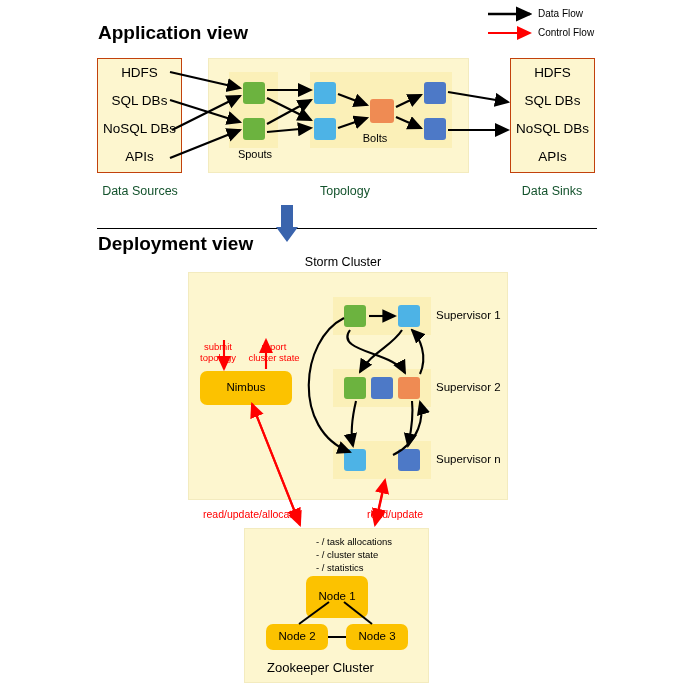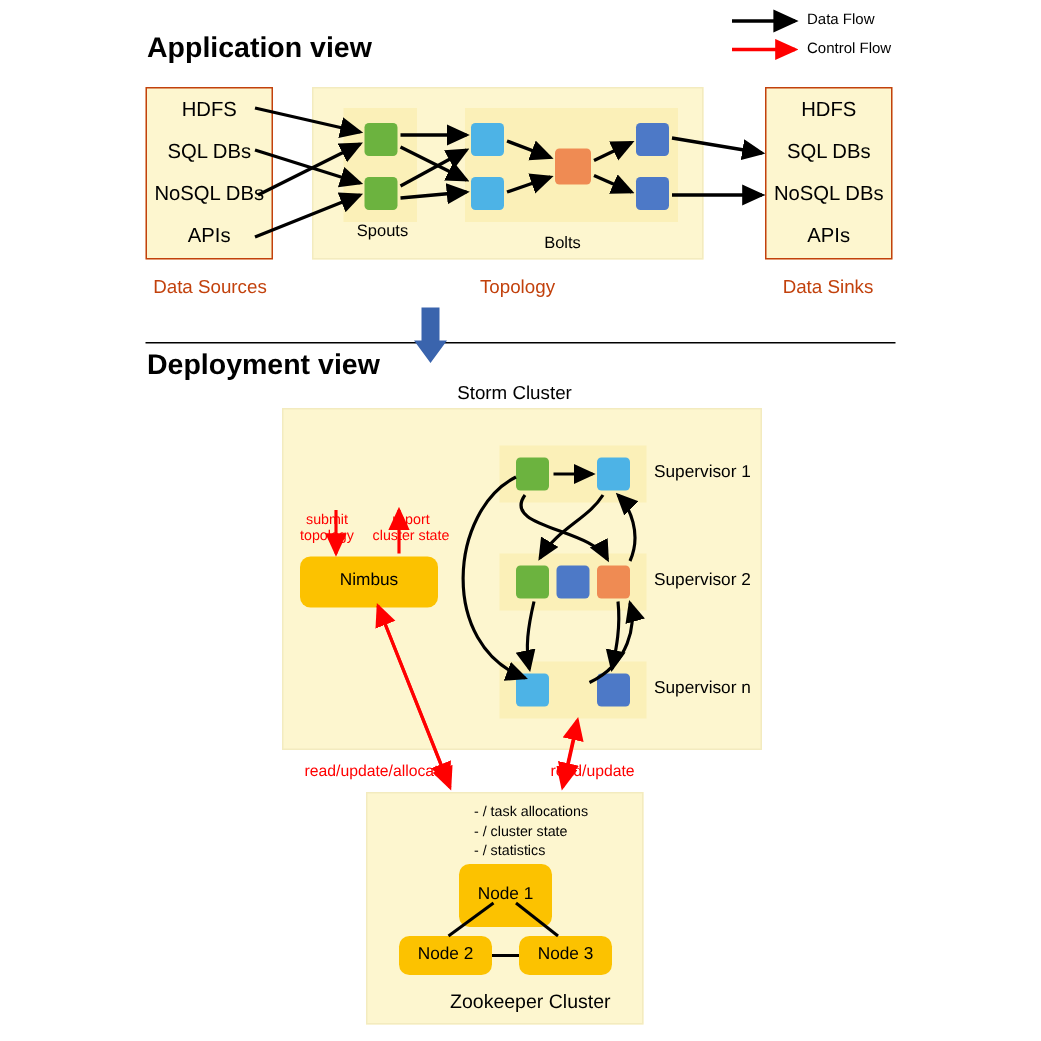--- a/index.html
+++ b/index.html
@@ -55,21 +55,21 @@
     justify-content: space-around;
     align-items: center;
   }
   .io-item {
     font-size: 13.5px;
     color: #000;
     line-height: 1.1;
   }
   .caption {
     font-size: 12.5px;
-    color: #c2410c;
+    color: #14532d;
     text-align: center;
     white-space: nowrap;
   }
   .sub-caption {
     font-size: 11px;
     color: #000;
     text-align: center;
     white-space: nowrap;
   }
 
@@ -179,21 +179,21 @@
 
   <div class="abs node n-green" style="left:243px; top:82px; width:22px; height:22px;"></div>
   <div class="abs node n-green" style="left:243px; top:118px; width:22px; height:22px;"></div>
   <div class="abs sub-caption" style="left:220px; top:148px; width:70px;">Spouts</div>
 
   <div class="abs node n-blue" style="left:314px; top:82px; width:22px; height:22px;"></div>
   <div class="abs node n-blue" style="left:314px; top:118px; width:22px; height:22px;"></div>
   <div class="abs node n-orange" style="left:370px; top:99px; width:24px; height:24px;"></div>
   <div class="abs node n-dblue" style="left:424px; top:82px; width:22px; height:22px;"></div>
   <div class="abs node n-dblue" style="left:424px; top:118px; width:22px; height:22px;"></div>
-  <div class="abs sub-caption" style="left:345px; top:156px; width:60px;">Bolts</div>
+  <div class="abs sub-caption" style="left:345px; top:132px; width:60px;">Bolts</div>
 
   <div class="abs caption" style="left:285px; top:184px; width:120px;">Topology</div>
 
   <div class="abs io-box" style="left:510px; top:58px; width:85px; height:115px;">
     <div class="io-item">HDFS</div>
     <div class="io-item">SQL DBs</div>
     <div class="io-item">NoSQL DBs</div>
     <div class="io-item">APIs</div>
   </div>
   <div class="abs caption" style="left:492px; top:184px; width:120px;">Data Sinks</div>
@@ -321,15 +321,15 @@
   <div class="abs ybox" style="left:346px; top:624px; width:62px; height:26px;">Node 3</div>
 
   <svg class="abs" style="left:244px; top:528px;" width="185" height="155">
     <g stroke="#000" stroke-width="2" fill="none">
       <line x1="85" y1="74" x2="55" y2="96"></line>
       <line x1="100" y1="74" x2="128" y2="96"></line>
       <line x1="84" y1="109" x2="102" y2="109"></line>
     </g>
   </svg>
 
-  <div class="abs zk-title" style="left:267px; top:660px; width:140px; text-align:right;">Zookeeper Cluster</div>
+  <div class="abs zk-title" style="left:267px; top:660px; width:140px; text-align:left;">Zookeeper Cluster</div>
 
 </div>
 
 </body></html>

